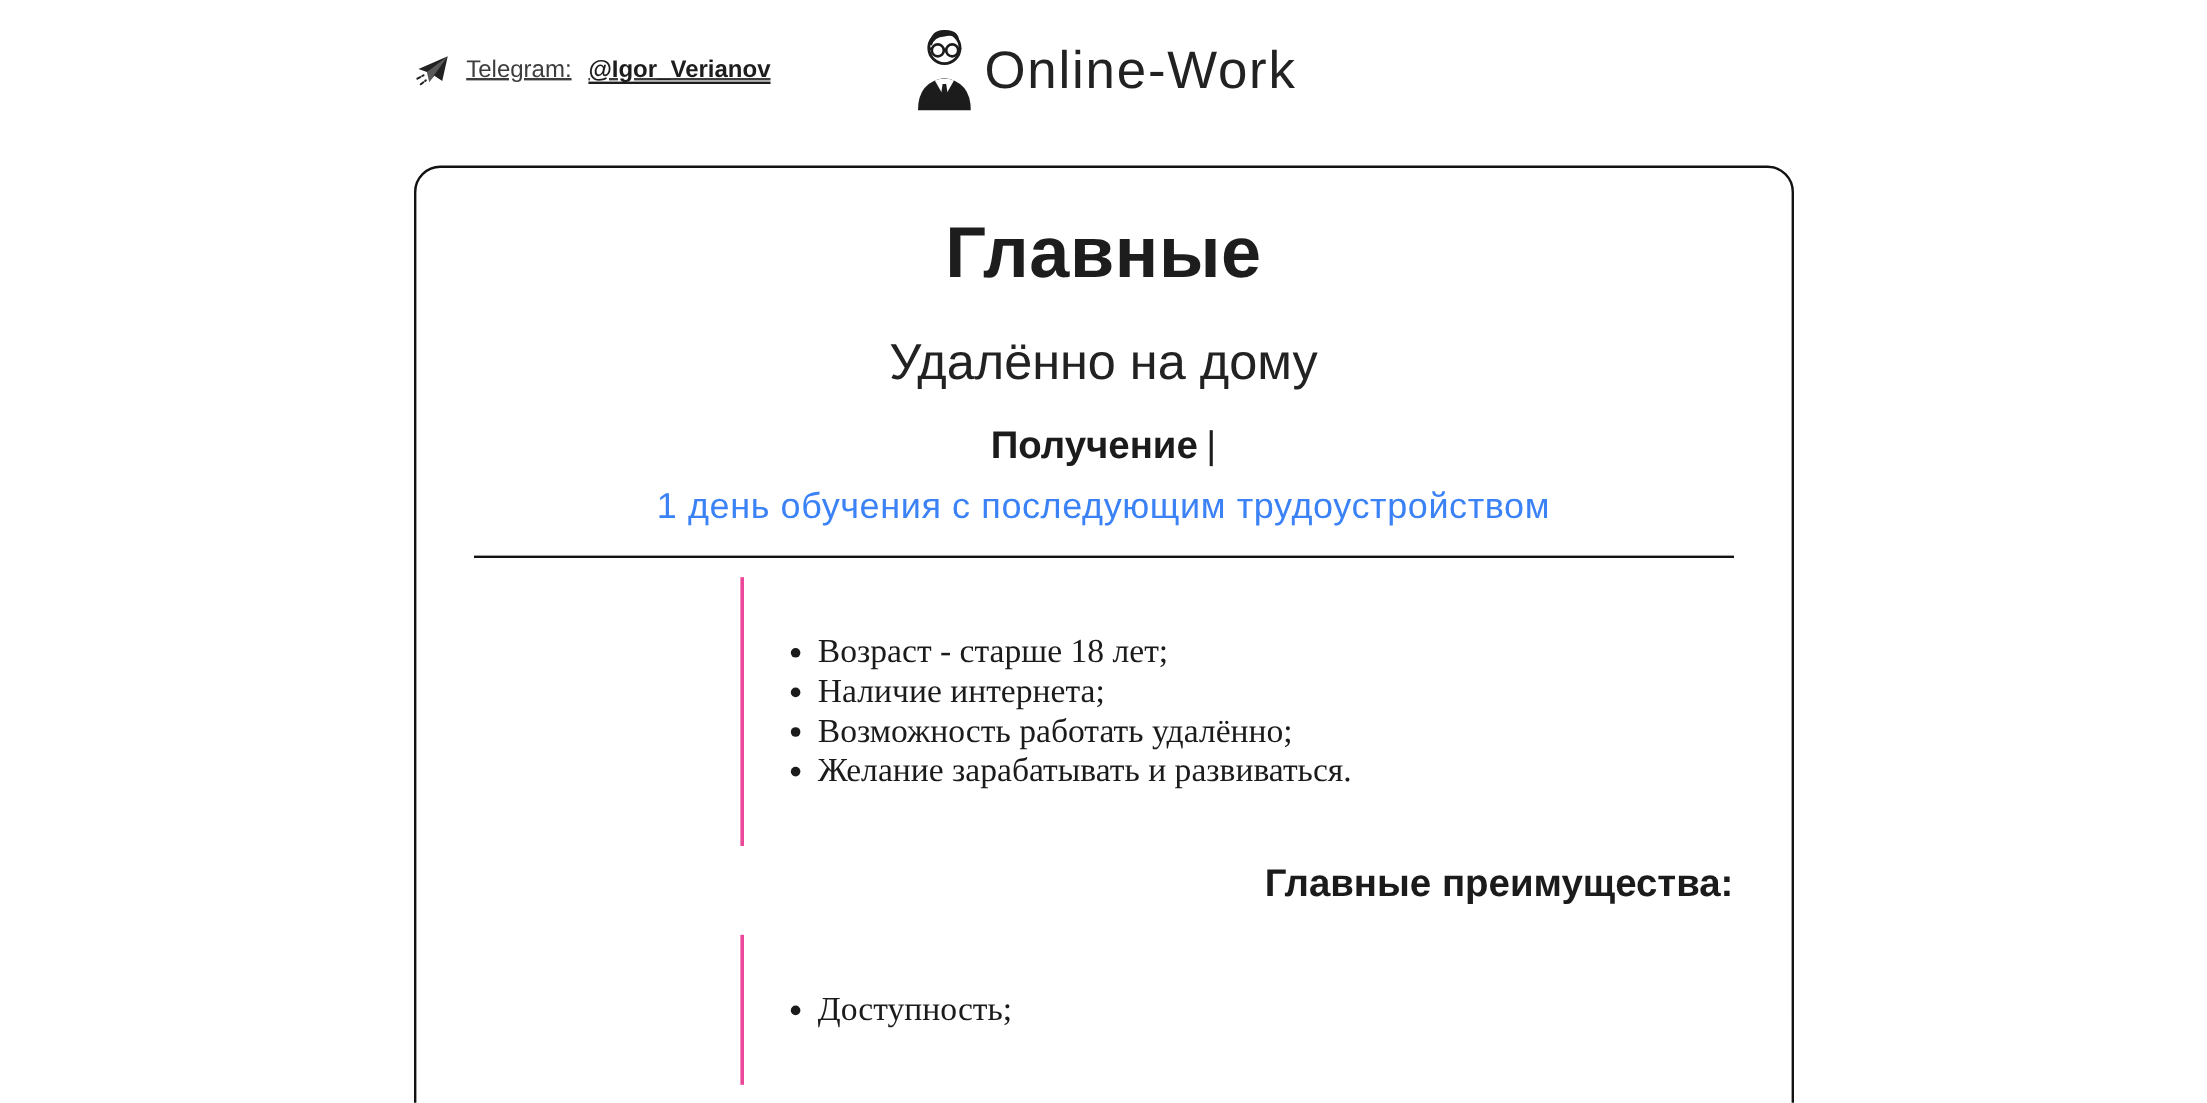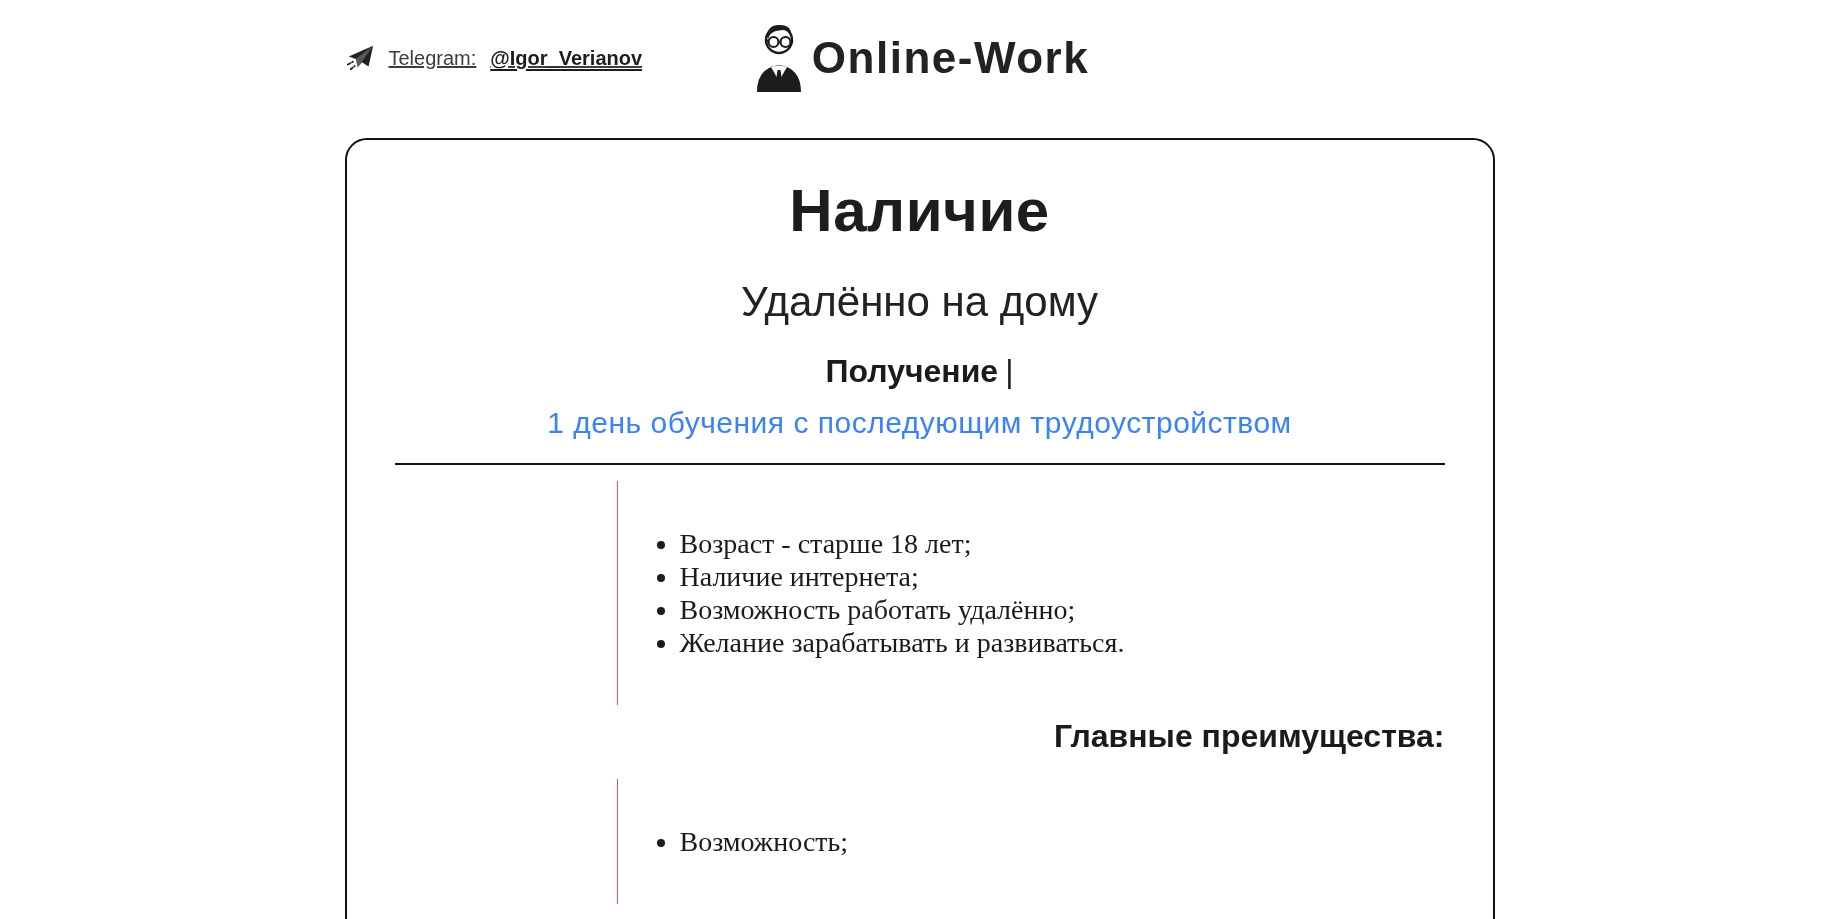--- a/index.html
+++ b/index.html
@@ -25,21 +25,21 @@
   .contact.left  { justify-self: start; }
   .contact.right { justify-self: end; }
   .contact .icon svg { display: block; }
   .tg-link {
     font-weight: 700; color: #1d1d1d; text-decoration: underline;
     text-underline-offset: 4px; cursor: pointer;
   }
   .email-link { font-weight: 700; color: #1d1d1d; text-decoration: none; cursor: pointer; }
   .logo { display: flex; align-items: center; gap: 4px; justify-self: center; }
   .logo-text {
-    font-size: 44px; font-weight: 700; letter-spacing: 1.5px; color: #222;
+    font-size: 44px; font-weight: 400; letter-spacing: 1.5px; color: #222;
     white-space: nowrap;
   }
 
   
   .card {
     margin-top: 46px;
     border: 2px solid #121212;
     border-radius: 22px;
     padding: 38px 48px 80px;
     text-align: center;
@@ -67,21 +67,21 @@
 
   
   .sections { text-align: left; }
   .sec-h {
     margin: 22px 0 0 256px;
     font-size: 32px; font-weight: 700; line-height: 38px; color: #1b1b1b;
   }
   .sec-h.second { margin-top: 12px; text-align: right; }
   .list-box {
     margin: 16px 0 0 222px;
-    border-left: 1px solid #ec4899;
+    border-left: 3px solid #ec4899;
     padding: 46px 0;
   }
   .sec-h.second + .list-box { margin-top: 24px; }
   .list-box ul {
     margin: 0; padding: 0 0 0 62px;
     font-family: "Liberation Serif", "DejaVu Serif", serif;
     font-size: 28px; line-height: 33px; color: #1b1b1b;
   }
   .list-box li { padding: 0; }
 </style>
@@ -120,21 +120,21 @@
         </svg>
       </span>
       <span class="logo-text">Online-Work</span>
     </div>
 
 
   </header>
 
   <main class="card">
 
-    <h1>Наличие</h1>
+    <h1>Главные</h1>
 
     <div class="subtitle">Удалённо на дому</div>
 
     <div class="typed">
       <span>Получение</span><span class="cursor">|</span>
     </div>
 
     <div class="tagline">1 день обучения с последующим трудоустройством</div>
 
     <hr class="divider">
@@ -146,21 +146,21 @@
             <li>Возраст - старше 18 лет;</li>
             <li>Наличие интернета;</li>
             <li>Возможность работать удалённо;</li>
             <li>Желание зарабатывать и развиваться.</li>
           </ul>
       </div>
 
       <h2 class="sec-h second">Главные преимущества:</h2>
       <div class="list-box">
         <ul>
-            <li>Возможность;</li>
+            <li>Доступность;</li>
           </ul>
       </div>
 
     </div>
 
   </main>
 
 </div>
 
 </body></html>

